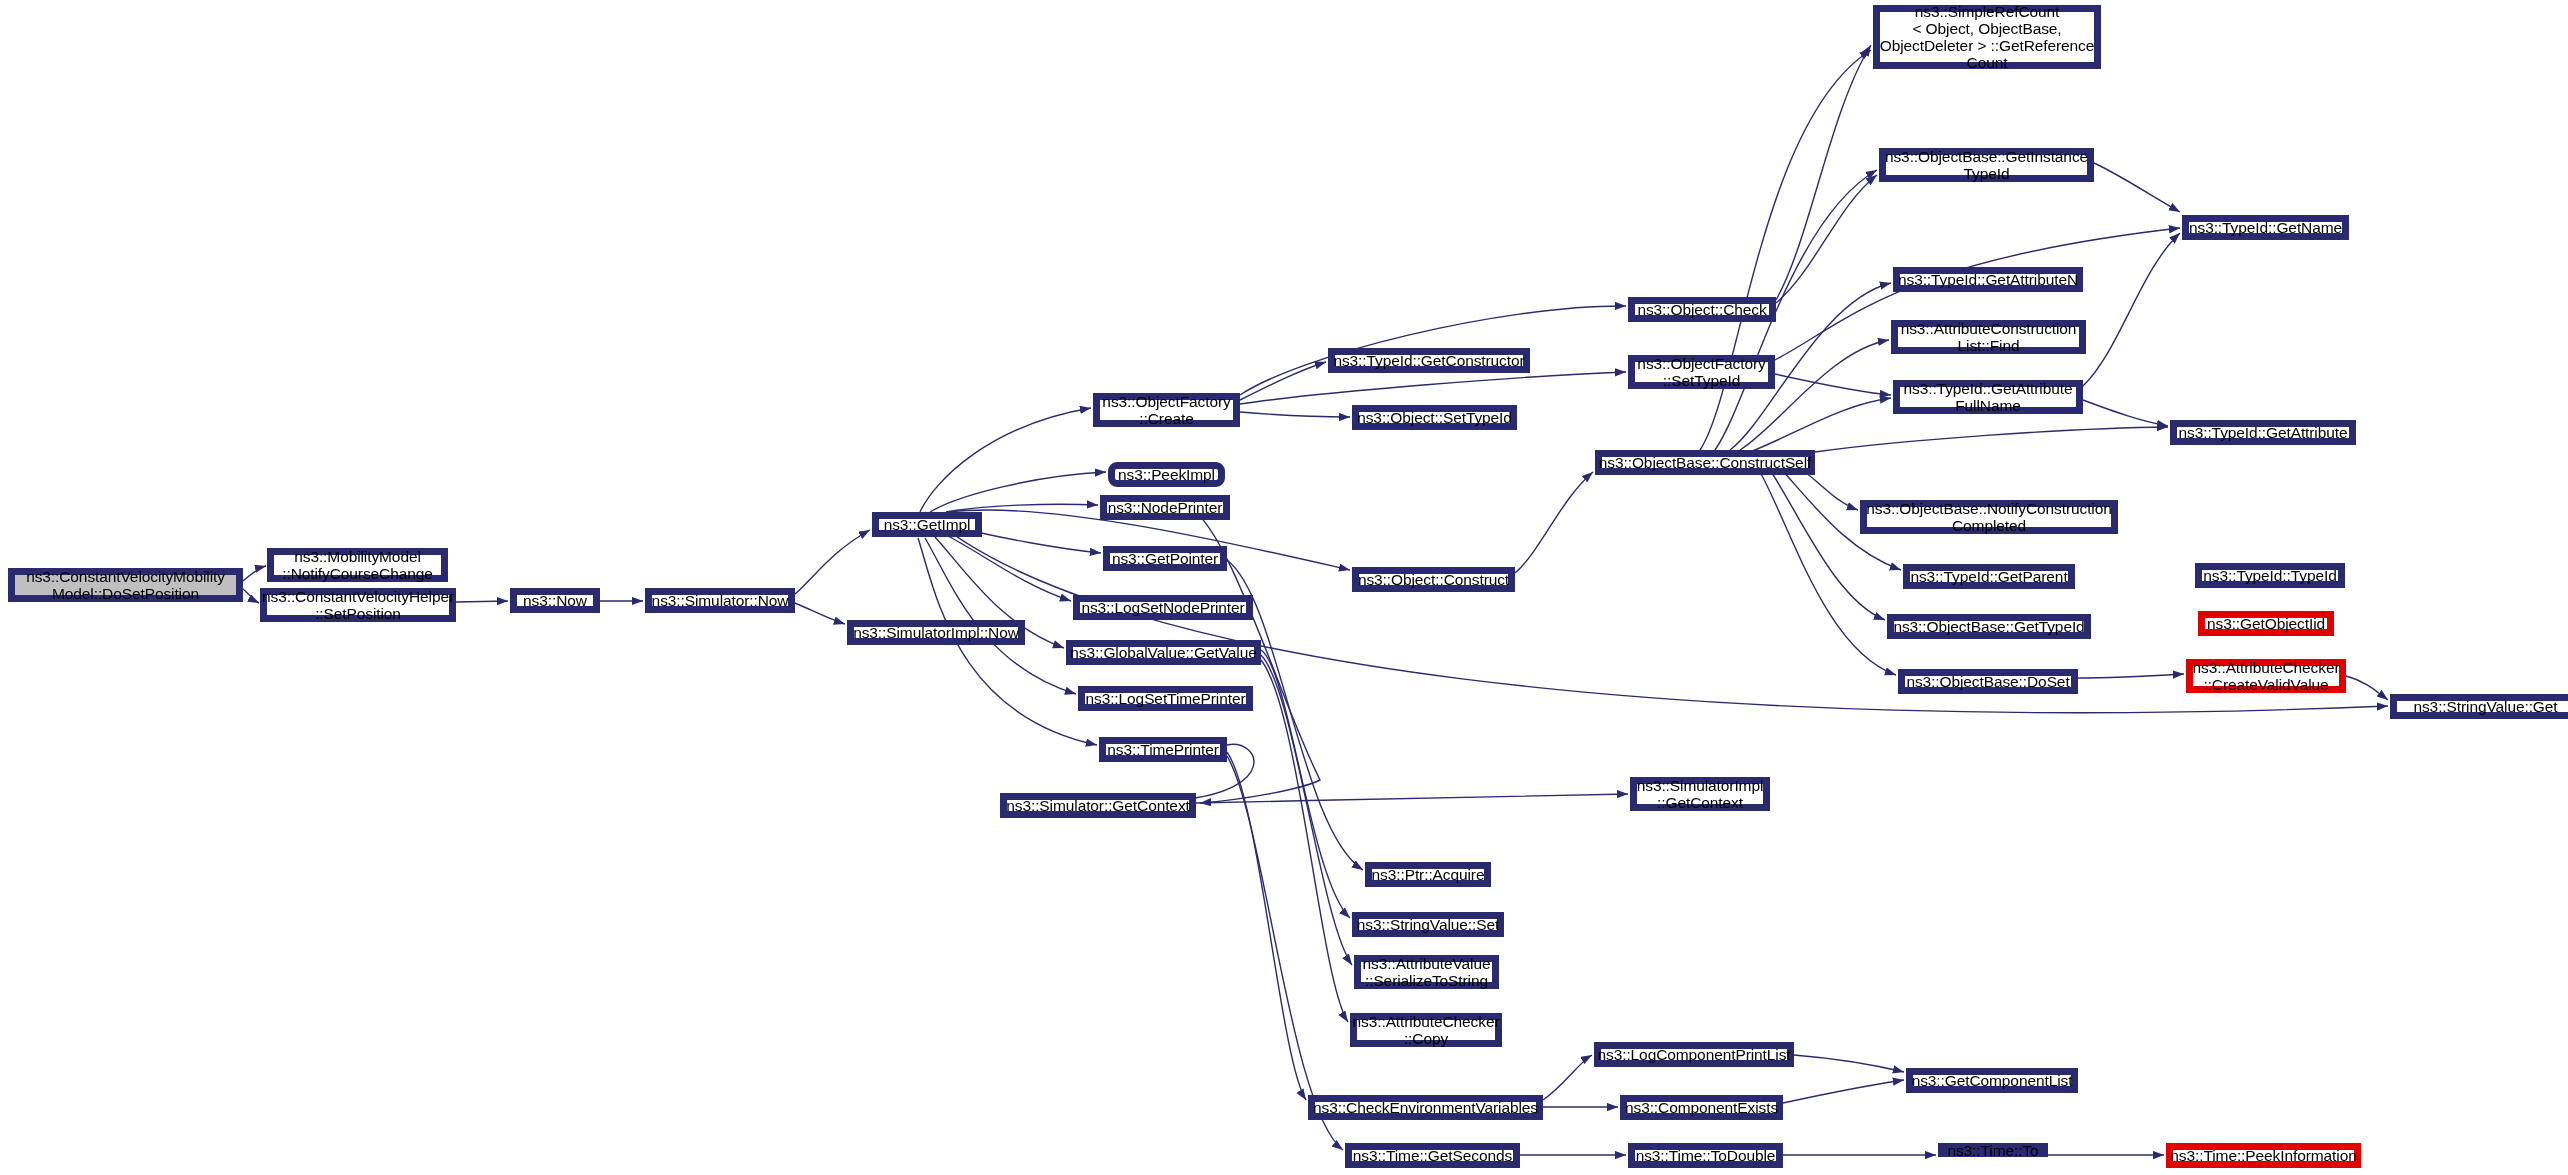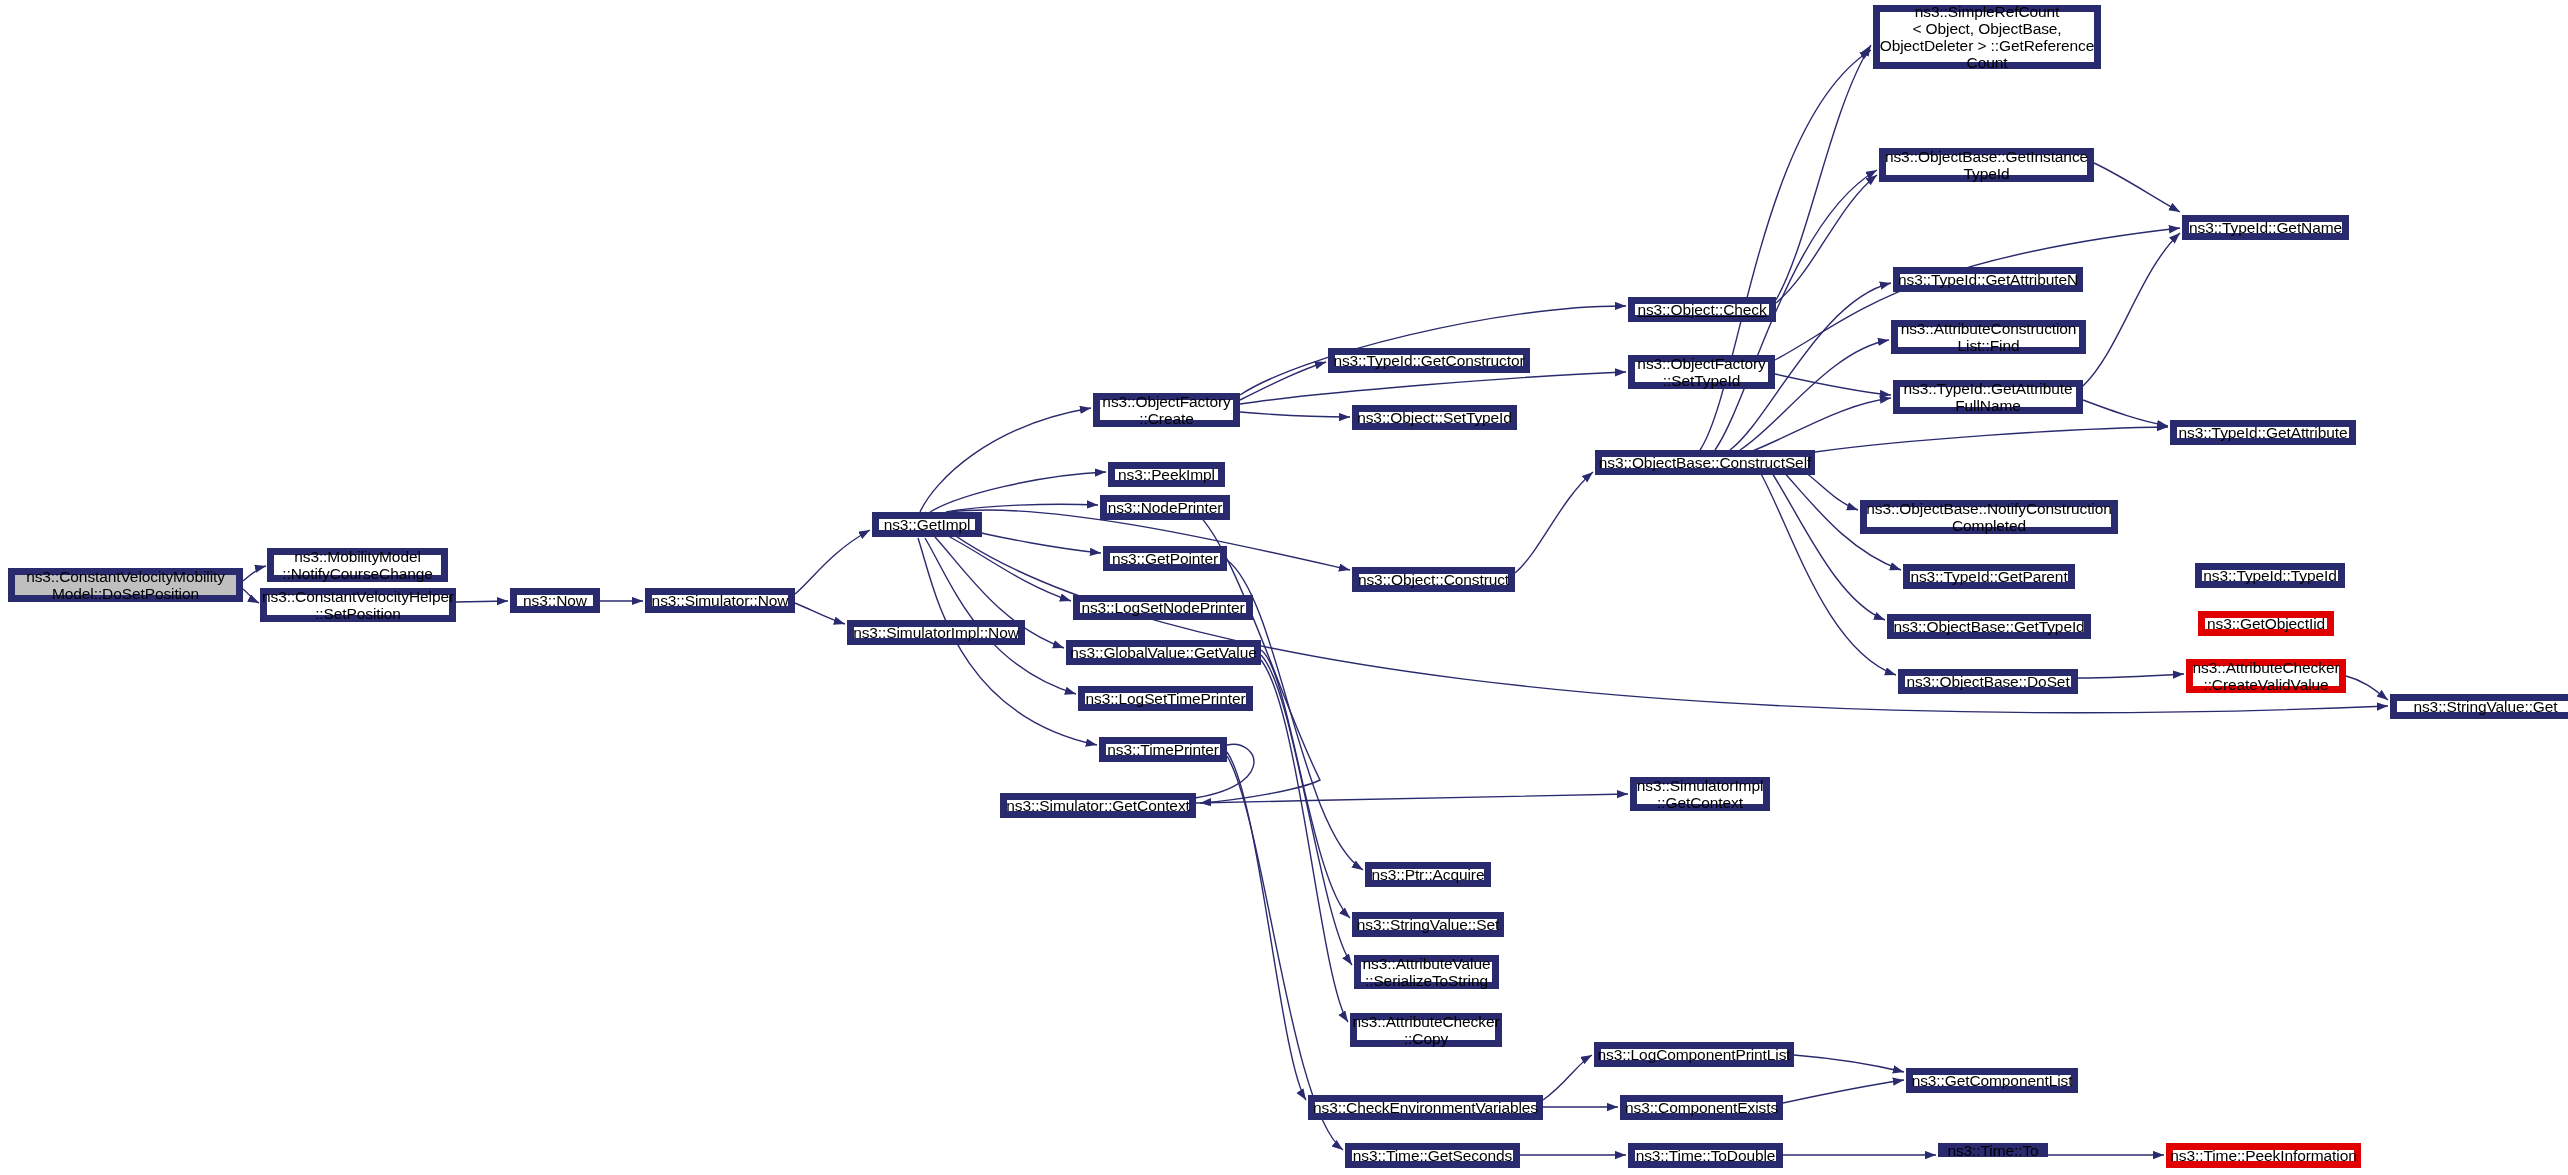--- a/index.html
+++ b/index.html
@@ -124,31 +124,31 @@
       <div class="node blue" style="left: 267px; top: 548px; width: 181px; height: 34px;">ns3::MobilityModel
 ::NotifyCourseChange</div>
       <div class="node blue" style="left: 260px; top: 588px; width: 196px; height: 34px;">ns3::ConstantVelocityHelper
 ::SetPosition</div>
       <div class="node blue" style="left: 510px; top: 588px; width: 90px; height: 25px;">ns3::Now</div>
       <div class="node blue" style="left: 645px; top: 588px; width: 150px; height: 25px;">ns3::Simulator::Now</div>
       <div class="node blue" style="left: 847px; top: 620px; width: 178px; height: 25px;">ns3::SimulatorImpl::Now</div>
       <div class="node blue" style="left: 872px; top: 512px; width: 110px; height: 25px;">ns3::GetImpl</div>
       <div class="node blue" style="left: 1093px; top: 393px; width: 147px; height: 34px;">ns3::ObjectFactory
 ::Create</div>
-      <div class="node blue" style="left: 1108px; top: 462px; width: 117px; height: 25px;">ns3::PeekImpl</div>
+      <div class="node blue" style="left: 1108px; top: 462px; width: 117px; height: 25px; border-radius: 9px;">ns3::PeekImpl</div>
       <div class="node blue" style="left: 1100px; top: 495px; width: 130px; height: 25px;">ns3::NodePrinter</div>
       <div class="node blue" style="left: 1103px; top: 546px; width: 124px; height: 25px;">ns3::GetPointer</div>
       <div class="node blue" style="left: 1073px; top: 595px; width: 180px; height: 25px;">ns3::LogSetNodePrinter</div>
       <div class="node blue" style="left: 1066px; top: 640px; width: 195px; height: 25px;">ns3::GlobalValue::GetValue</div>
       <div class="node blue" style="left: 1078px; top: 686px; width: 175px; height: 25px;">ns3::LogSetTimePrinter</div>
       <div class="node blue" style="left: 1099px; top: 737px; width: 128px; height: 25px;">ns3::TimePrinter</div>
       <div class="node blue" style="left: 1328px; top: 348px; width: 202px; height: 25px;">ns3::TypeId::GetConstructor</div>
       <div class="node blue" style="left: 1352px; top: 405px; width: 165px; height: 25px;">ns3::Object::SetTypeId</div>
       <div class="node blue" style="left: 1352px; top: 567px; width: 163px; height: 25px;">ns3::Object::Construct</div>
-      <div class="node blue" style="left: 1628px; top: 297px; width: 148px; height: 25px; text-decoration: underline;">ns3::Object::Check</div>
+      <div class="node blue" style="left: 1628px; top: 297px; width: 148px; height: 25px;">ns3::Object::Check</div>
       <div class="node blue" style="left: 1628px; top: 355px; width: 147px; height: 34px;">ns3::ObjectFactory
 ::SetTypeId</div>
       <div class="node blue" style="left: 1595px; top: 450px; width: 220px; height: 25px;">ns3::ObjectBase::ConstructSelf</div>
       <div class="node blue" style="left: 1873px; top: 5px; width: 228px; height: 64px;">ns3::SimpleRefCount
 &lt; Object, ObjectBase,
 ObjectDeleter &gt; ::GetReference
 Count</div>
       <div class="node blue" style="left: 1879px; top: 148px; width: 215px; height: 34px;">ns3::ObjectBase::GetInstance
 TypeId</div>
       <div class="node blue" style="left: 1893px; top: 267px; width: 190px; height: 25px;">ns3::TypeId::GetAttributeN</div>

